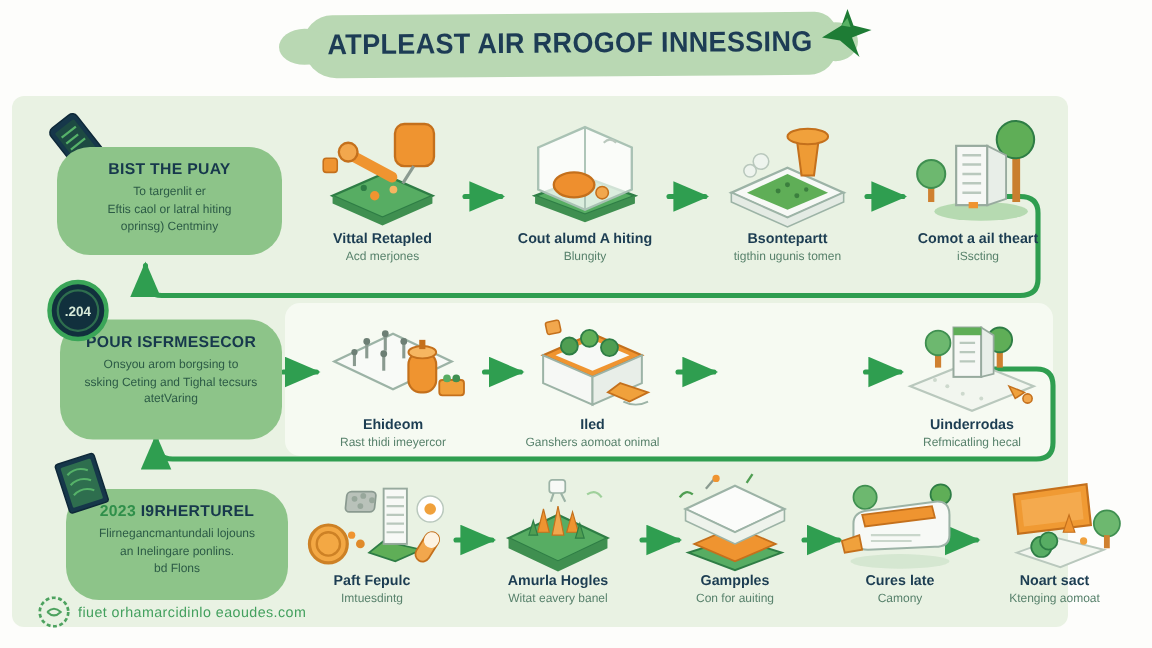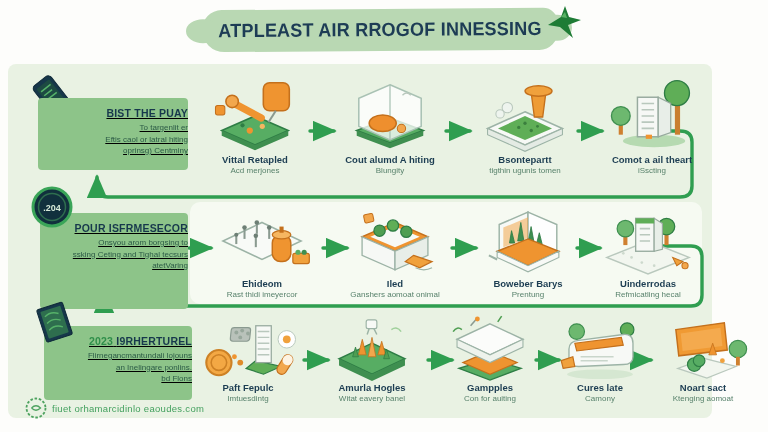--- a/index.html
+++ b/index.html
@@ -6,21 +6,21 @@
   #canvas{position:relative;width:768px;height:432px;background:#fdfdfb;overflow:hidden;
           font-family:"Liberation Sans",sans-serif;padding-left:32px;}
   .panel{position:absolute;left:8px;top:64px;width:704px;height:354px;background:#e9f2e3;border-radius:8px;}
   .mid-band{position:absolute;left:190px;top:202px;width:512px;height:102px;background:rgba(253,255,251,.62);border-radius:10px;}
   .title-brush{position:absolute;left:202px;top:9px;width:356px;height:42px;background:#b9d8b3;
                border-radius:21px 16px 20px 24px;transform:rotate(-.4deg);}
   .title-brush:before{content:"";position:absolute;left:-16px;top:9px;width:34px;height:24px;background:#b9d8b3;border-radius:50%;}
   .title-brush:after{content:"";position:absolute;right:-14px;top:7px;width:30px;height:26px;background:#b9d8b3;border-radius:50%;}
   .title-text{position:absolute;left:0;top:0;width:100%;height:100%;display:flex;align-items:center;justify-content:center;
               font-size:19px;font-weight:800;color:#1d3c55;letter-spacing:.2px;transform:scaleX(.95);white-space:nowrap;}
-  .lbox{position:absolute;background:#8dc489;border-radius:4px;text-align:right;padding-top:9px;box-sizing:border-box;text-decoration:underline;}
+  .lbox{position:absolute;background:#8dc489;border-radius:22px;text-align:center;padding-top:9px;box-sizing:border-box;}
   .lbox .hd{font-size:10.5px;font-weight:800;color:#17384c;letter-spacing:.2px;}
   .lbox .hd .accent{color:#2f8f4a;}
   .lbox .ln{font-size:8px;line-height:10.5px;color:#2c5b46;margin-top:1px;}
   .lbox .lines{margin-top:4px;}
   .step{position:absolute;text-align:center;z-index:2;}
   .step .nm{font-size:9.5px;font-weight:700;color:#1c3d52;line-height:11px;}
   .step .ds{font-size:8px;color:#57816b;line-height:9.5px;margin-top:1px;}
   .icn{display:block;margin:0 auto;}
   svg{overflow:visible;}
   .footer-url{position:absolute;left:52px;top:403px;font-size:9.5px;color:#43a05e;letter-spacing:.3px;}
@@ -81,21 +81,21 @@
       <div class="ln">Eftis caol or latral hiting</div>
       <div class="ln">oprinsg) Centminy</div>
     </div>
   </div>
 
   <svg class="abs" style="left:30px;top:185px;z-index:3" width="44" height="44" viewBox="0 0 44 44">
     <circle cx="22" cy="22" r="19" fill="#11303d" stroke="#3aa558" stroke-width="3"></circle>
     <circle cx="22" cy="22" r="13.5" fill="none" stroke="#2e6e4e" stroke-width="1.5"></circle>
     <text x="22" y="25.5" text-anchor="middle" font-size="9" font-weight="bold" fill="#d7ead9" font-family="Liberation Sans, sans-serif">.204</text>
   </svg>
-  <div class="lbox" style="left:40px;top:213px;width:148px;height:96px;z-index:2">
+  <div class="lbox" style="left:40px;top:213px;width:148px;height:80px;z-index:2">
     <div class="hd">POUR ISFRMESECOR</div>
     <div class="lines">
       <div class="ln">Onsyou arom borgsing to</div>
       <div class="ln">ssking Ceting and Tighal tecsurs</div>
       <div class="ln">atetVaring</div>
     </div>
   </div>
 
   <svg class="abs" style="left:30px;top:300px;z-index:3" width="50" height="44" viewBox="0 0 50 44">
     <g transform="rotate(-18 25 22)">
@@ -219,38 +219,20 @@
       <circle cx="48" cy="19" r="5.5" fill="#5fae57" stroke="#2e7d45" stroke-width="1.2"></circle>
       <circle cx="61" cy="25" r="5.5" fill="#4f9e52" stroke="#2e7d45" stroke-width="1.2"></circle>
       <rect x="20" y="8" width="9" height="8" rx="1.5" fill="#f2a74d" stroke="#c4701c" transform="rotate(-12 24 12)"></rect>
       <path d="M68 48 L86 54 L74 60 L60 54 Z" fill="#f0a13c" stroke="#c4701c" stroke-width="1.2"></path>
       <path d="M70 60 Q78 64 86 60" stroke="#9cb3a6" stroke-width="1.2" fill="none"></path>
     </svg>
     <div class="nm">Iled</div>
     <div class="ds">Ganshers aomoat onimal</div>
   </div>
 
-  <div class="step" style="left:466px;top:206px;width:124px">
-    <svg class="icn" width="104" height="72" viewBox="0 0 100 70">
-      <path d="M22 18 L50 6 L50 34 L22 44 Z" fill="#f7f9f6" stroke="#9cb3a6" stroke-width="1.4"></path>
-      <path d="M50 6 L78 18 L78 44 L50 34 Z" fill="#fefefe" stroke="#9cb3a6" stroke-width="1.4"></path>
-      <path d="M26 21 L50 11 L50 31 L26 40 Z" fill="#f2a74d" opacity=".55"></path>
-      <g fill="#3f8f50" stroke="#2e7d45" stroke-width=".8">
-        <path d="M40 34 L43 16 L46 34 Z"></path>
-          <path d="M50 36 L53 20 L56 36 Z"></path>
-        <path d="M32 36 L34 24 L37 36 Z"></path>
-          <path d="M58 38 L61 26 L64 38 Z"></path>
-      </g>
-      <path d="M50 32 L80 44 L50 58 L20 44 Z" fill="#ef9430" stroke="#c4701c" stroke-width="1.4"></path>
-      <path d="M20 44 L20 50 L50 64 L80 50 L80 44 L50 58 Z" fill="#f7f9f6" stroke="#9cb3a6" stroke-width="1.1"></path>
-      <path d="M12 48 L20 52" stroke="#9cb3a6" stroke-width="2"></path>
-    </svg>
-    <div class="nm">Boweber Barys</div>
-    <div class="ds">Prentung</div>
-  </div>
 
   <div class="step" style="left:586px;top:206px;width:124px">
     <svg class="icn" width="104" height="72" viewBox="0 0 100 70">
       <path d="M50 34 L90 50 L50 66 L10 50 Z" fill="#f2f6ef" stroke="#b9c8bd" stroke-width="1.4"></path>
       <g fill="#cdd9cd">
           <circle cx="34" cy="50" r="1.3"></circle>
           <circle cx="44" cy="55" r="1.3"></circle>
           <circle cx="26" cy="46" r="1.3"></circle>
           <circle cx="56" cy="58" r="1.3"></circle>
         </g>

